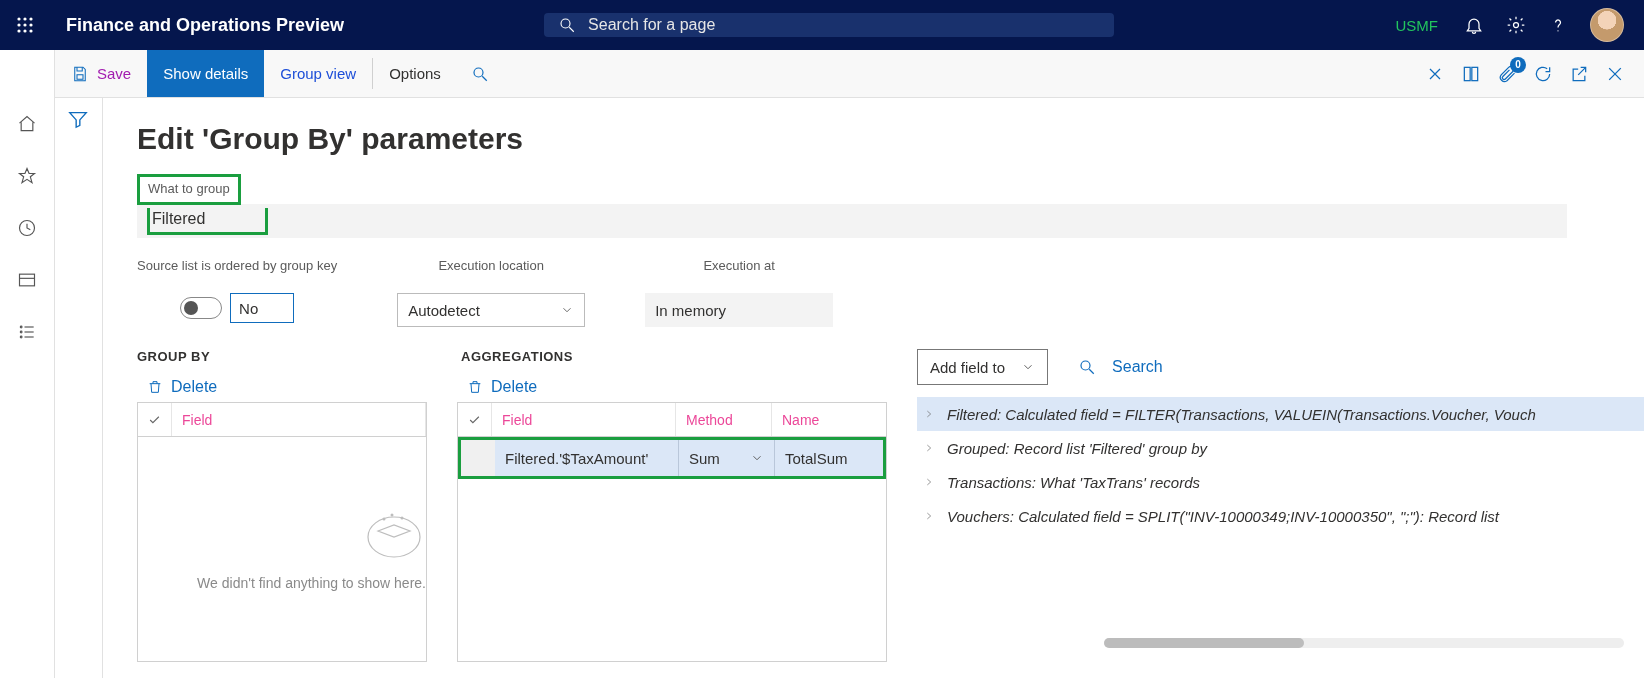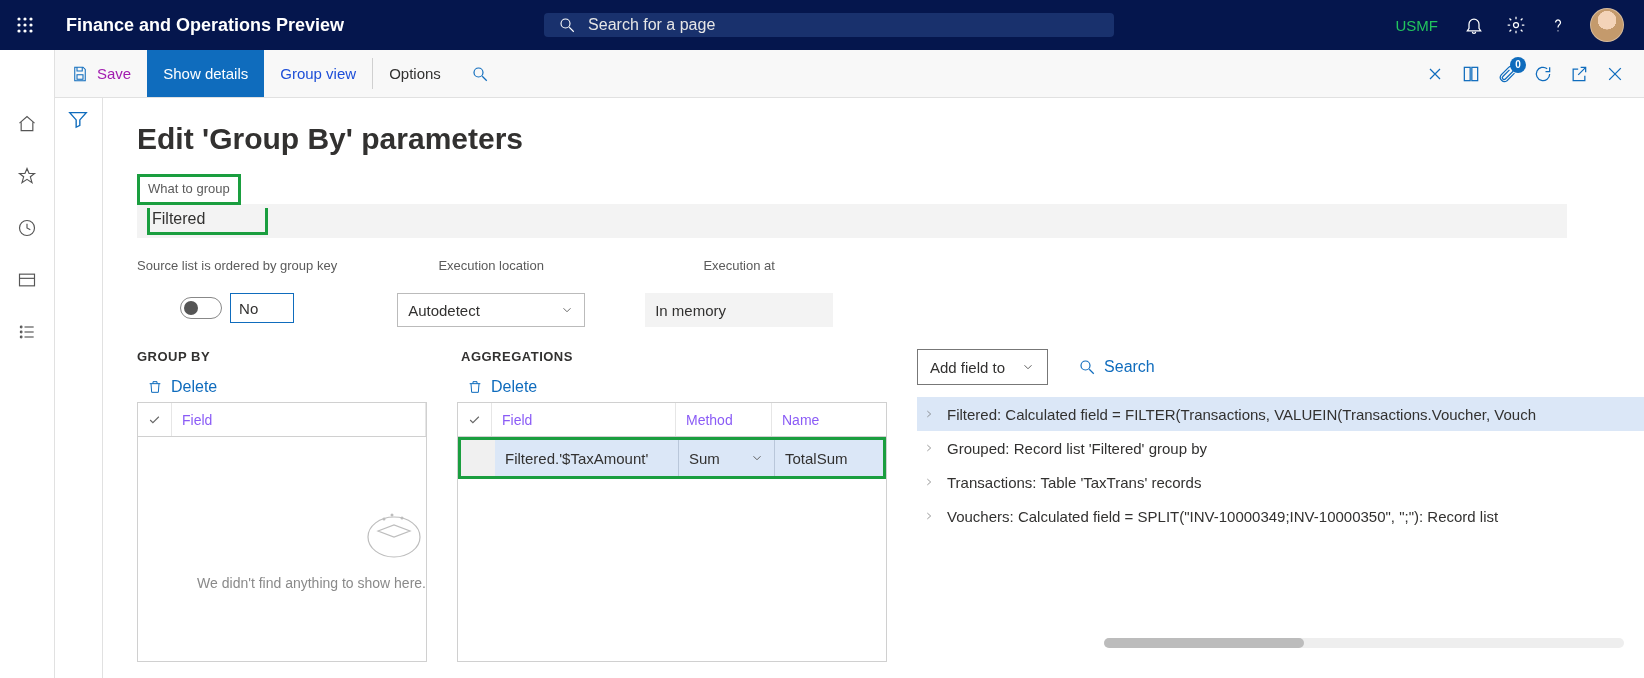--- a/index.html
+++ b/index.html
@@ -118,43 +118,43 @@
   .del-btn svg { stroke:#0f6cbd; fill:none; stroke-width:1.5;}
 
   .grid {
     border:1px solid #d0d0d0; background:#fff;
   }
   .grid.groupby { width:290px; height:260px; }
   .grid.agg { width:430px; height:260px; }
   .grid-header {
     display:flex; height:34px; border-bottom:1px solid #d0d0d0; background:#fff;
   }
-  .gh-cell { display:flex; align-items:center; padding:0 10px; font-size:14px; color:#8b5cf6; border-right:1px solid #e6e6e6;text-align:center;}
+  .gh-cell { display:flex; align-items:center; padding:0 10px; font-size:14px; color:#ec4899; border-right:1px solid #e6e6e6;text-align:center;}
   .gh-check { width:34px; justify-content:center; }
   .grid .empty { display:flex; flex-direction:column; align-items:flex-end; justify-content:center; height:calc(100% - 34px); color:#8a8a8a; gap:14px;}
   .grid .empty svg { stroke:#bdbdbd; fill:none; stroke-width:1.2;}
   .grid .empty span { font-size:14px; }
 
   .agg-row-wrap { border:3px solid #1a9e3f; background:#dbe7f7; height:42px; display:flex; }
   .agg-cell { display:flex; align-items:center; padding:0 10px; font-size:15px; border-right:1px solid #b9c7da;}
   .agg-check { width:34px; justify-content:center; border-right:none; background:#f0f0f0;}
   .agg-method { justify-content:space-between; cursor:pointer;}
   .agg-method svg { stroke:#555; fill:none; stroke-width:1.6;}
 
   .tree-area { flex:1; min-width:630px; }
   .tree-toolbar { display:flex; align-items:center; gap:30px; margin-bottom:6px;}
   .btn-outline {
     border:1px solid #777; height:36px; padding:0 12px; display:flex; align-items:center;
     gap:16px; font-size:15px; cursor:pointer; background:#fff;
   }
   .btn-outline svg{ stroke:#555; fill:none; stroke-width:1.6;}
-  .search-link { color:#0f6cbd; display:flex; align-items:center; gap:8px; font-size:16px; cursor:pointer;}
+  .search-link { color:#0f6cbd; display:flex; align-items:center; gap:16px; font-size:16px; cursor:pointer;}
   .search-link svg { stroke:#0f6cbd; fill:none; stroke-width:1.6;}
 
-  .tree { margin-top:12px; }
+  .tree { margin-top:12px;font-style:italic; }
   .tree-row {
     display:flex; align-items:center; height:34px; gap:12px; padding-left:6px;
     font-size:15px; cursor:pointer; white-space:nowrap; overflow:hidden;
   }
   .tree-row.selected { background:#dbe7f7; }
   .tree-row .caret { width:12px; display:flex; justify-content:center;}
   .tree-row .caret svg { stroke:#666; fill:none; stroke-width:1.6;}
 
   .hscroll { position:absolute; bottom:30px; right:20px; width:520px; height:10px; background:#eee; border-radius:5px;}
   .hscroll .thumb { width:200px; height:10px; background:#bcbcbc; border-radius:5px;}
@@ -466,21 +466,21 @@
               </svg>
             </span>
           <span>Grouped: Record list 'Filtered' group by</span>
         </div>
         <div class="tree-row">
           <span class="caret">
               <svg width="10" height="10" viewBox="0 0 24 24">
                 <path d="M8 5l8 7-8 7"></path>
               </svg>
             </span>
-          <span>Transactions: Table 'TaxTrans' records</span>
+          <span>Transactions: What 'TaxTrans' records</span>
         </div>
         <div class="tree-row">
           <span class="caret">
               <svg width="10" height="10" viewBox="0 0 24 24">
                 <path d="M8 5l8 7-8 7"></path>
               </svg>
             </span>
           <span>Vouchers: Calculated field = SPLIT("INV-10000349;INV-10000350", ";"): Record list</span>
         </div>
       </div>

